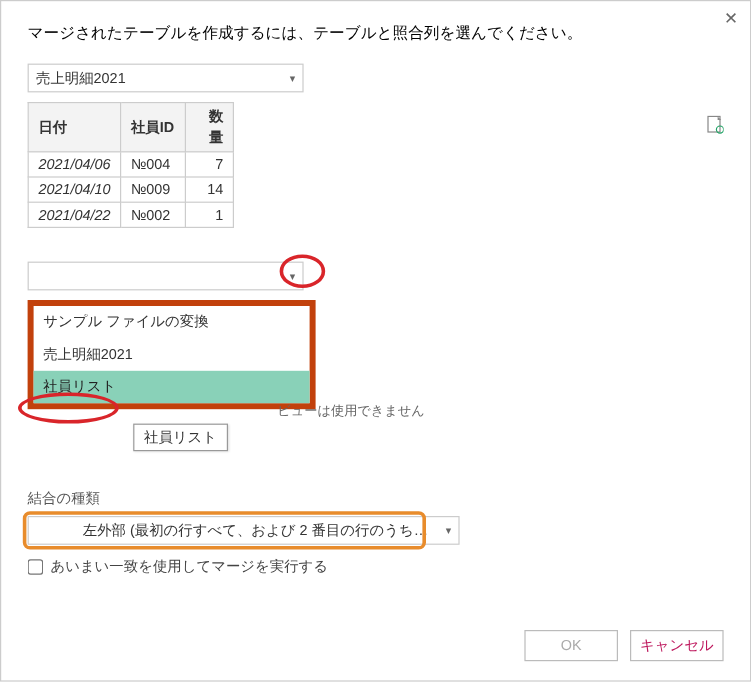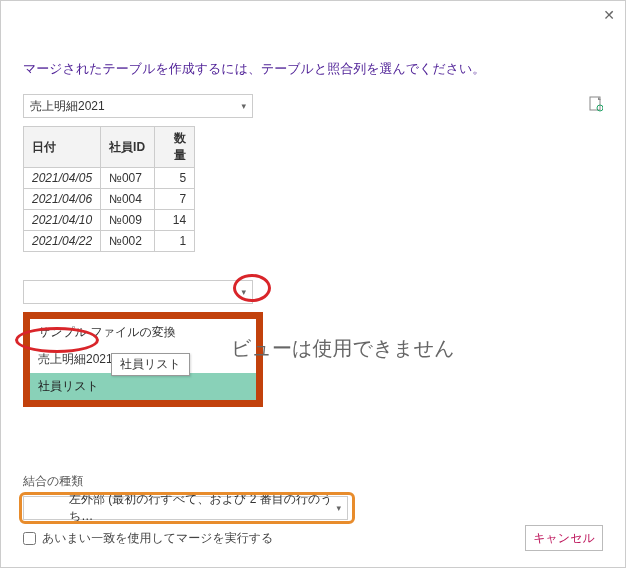--- a/index.html
+++ b/index.html
@@ -1,44 +1,44 @@
 <!DOCTYPE html>
 <html><head>
 <meta charset="utf-8">
 <style>
 * { box-sizing: border-box; margin: 0; padding: 0; }
 body { font-family: "Yu Gothic UI", "Meiryo", sans-serif; font-size: 13px; color: #333; background: #fff; width: 626px; height: 568px; position: relative; }
 .dialog { width: 626px; height: 568px; border: 1px solid #ccc; padding: 0; position: relative; background: #fff; }
 .close-btn { position: absolute; top: 6px; right: 10px; font-size: 14px; color: #666; cursor: pointer; }
 .content { padding: 18px 22px; }
 .title { color: #217346; font-size: 22px; font-weight: 400; margin-bottom: 12px; }
-.subtitle { font-size: 13px; color: #4c1d95; margin-bottom: 16px; margin-top: 41px; }
+.subtitle { font-size: 13px; color: #000000; margin-bottom: 16px; }
 .dropdown { background: #fff; border: 1px solid #ccc; height: 24px; display: flex; align-items: center; padding: 0 6px; position: relative; }
 .dropdown .dd-text { flex: 1; font-size: 12px; color: #333; }
 .dropdown .dd-arrow { font-size: 9px; color: #666; }
 .dd-first { width: 230px; margin-bottom: 8px; }
 .page-icon { position: absolute; right: 22px; top: 95px; width: 14px; height: 16px; }
 table { border-collapse: collapse; margin-bottom: 28px; }
 th, td { border: 1px solid #ccc; padding: 3px 8px; font-size: 12px; text-align: left; height: 20px; }
 th { background: #f3f3f3; font-weight: 600; }
 th:nth-child(1), td:nth-child(1) { width: 72px; }
 th:nth-child(2), td:nth-child(2) { width: 54px; }
 th:nth-child(3), td:nth-child(3) { width: 40px; text-align: right; }
 td:nth-child(1) { font-style: italic; }
 .second-dd-wrap { position: relative; width: 230px; margin-bottom: 8px; }
 .red-circle-1 { position: absolute; right: -18px; top: -6px; width: 38px; height: 28px; border: 3px solid #d9252a; border-radius: 50%/50%; pointer-events: none; }
-.list-box { width: 240px; border: 7px solid #c2410c; background: #fff; }
+.list-box { width: 240px; border: 5px solid #c2410c; background: #fff; }
 .list-item { padding: 5px 8px; font-size: 12px; }
 .list-item.highlight { background: #89d1b8; color: #222; position: relative; }
 .red-ellipse-2 { position: absolute; left: 14px; top: 326px; width: 84px; height: 26px; border: 3px solid #d9252a; border-radius: 50%/50%; pointer-events: none; }
 .tooltip { position: absolute; left: 110px; top: 352px; background: #fff; border: 1px solid #999; padding: 2px 8px; font-size: 12px; box-shadow: 1px 1px 2px rgba(0,0,0,0.15); }
-.preview-msg { position: absolute; left: 230px; top: 334px; font-size: 20px; color: #666; text-align: center; }
+.preview-msg { position: absolute; left: 230px; top: 334px; font-size: 11px; color: #666; text-align: center; }
 .section-label { font-size: 12px; color: #555; margin-top: 66px; margin-bottom: 6px; }
 .join-dd-wrap { position: relative; width: 330px; margin-bottom: 10px; }
-.join-dd { width: 325px; padding-left: 45px; }
+.join-dd { width: 360px; padding-left: 45px; }
 .orange-rect { position: absolute; left: -4px; top: -4px; width: 336px; height: 32px; border: 3px solid #e88c2c; border-radius: 6px; pointer-events: none; }
 .checkbox-row { display: flex; align-items: center; gap: 6px; font-size: 12px; color: #444; margin-bottom: 12px; }
 .checkbox-row input { width: 13px; height: 13px; }
 .buttons { position: absolute; bottom: 16px; right: 22px; display: flex; gap: 10px; }
 .btn { min-width: 78px; height: 26px; border: 1px solid #bbb; background: #fff; font-size: 12px; color: #be185d; cursor: pointer; }
 .btn.disabled { color: #aaa; }
 </style>
 </head>
 <body>
 
@@ -60,25 +60,20 @@
 
     <table>
       <thead>
           <tr>
         <th>日付</th>
         <th>社員ID</th>
         <th>数量</th>
       </tr>
         </thead>
       <tbody>
-        <tr>
-            <td>2021/04/05</td>
-            <td>№007</td>
-            <td>5</td>
-          </tr>
         <tr>
             <td>2021/04/06</td>
             <td>№004</td>
             <td>7</td>
           </tr>
         <tr>
             <td>2021/04/10</td>
             <td>№009</td>
             <td>14</td>
           </tr>
@@ -118,15 +113,16 @@
     </div>
 
     <label class="checkbox-row">
       <input type="checkbox" style="">
       <span>あいまい一致を使用してマージを実行する</span>
     </label>
 
   </div>
 
   <div class="buttons">
+    <button class="btn disabled">OK</button>
     <button class="btn">キャンセル</button>
   </div>
 </div>
 
 </body></html>

